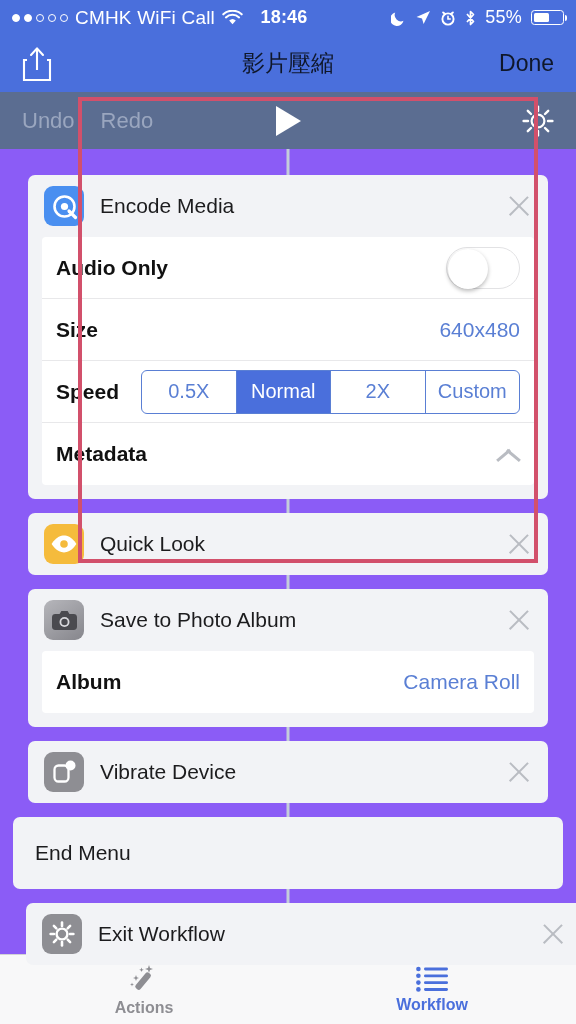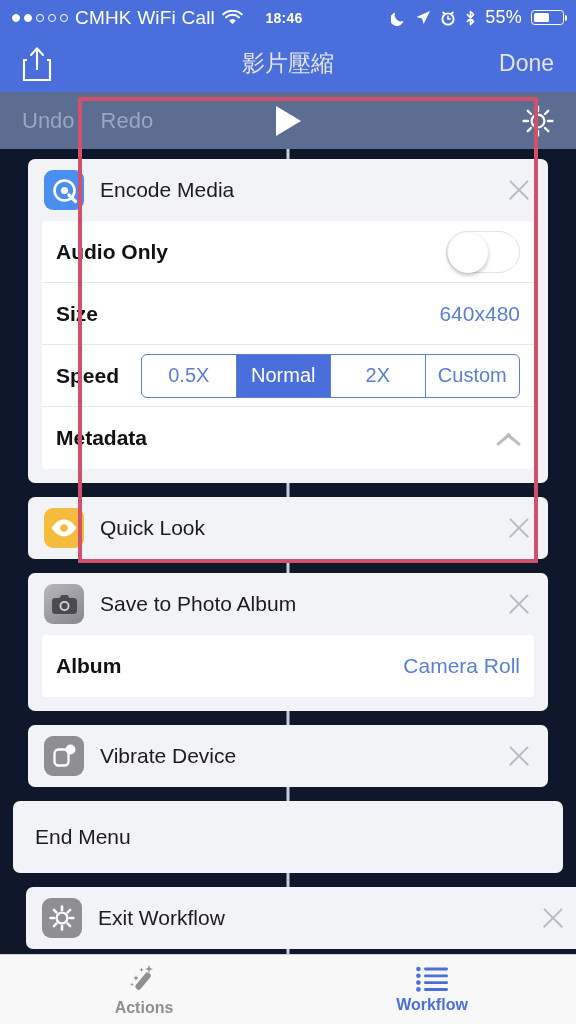--- a/index.html
+++ b/index.html
@@ -16,51 +16,51 @@
     height: 35px; background: #4a6fdc; color: #fff;
     display: flex; align-items: center; padding: 0 12px;
     font-size: 19px; letter-spacing: .2px;
   }
   .sb-left { display: flex; align-items: center; gap: 7px; }
   .dots { display: flex; gap: 4px; align-items: center; }
   .dot { width: 8px; height: 8px; border-radius: 50%; border: 1.4px solid #fff; }
   .dot.on { background: #fff; }
   .carrier { font-size: 19px; font-weight: 500; }
   .sb-center { position: absolute; left: 0; right: 8px; text-align: center;
-    font-size: 14px; font-weight: 600; pointer-events: none; }
+    font-size: 18px; font-weight: 600; pointer-events: none; }
   .sb-right { margin-left: auto; display: flex; align-items: center; gap: 9px;
     font-size: 18px; font-weight: 500; position: relative; z-index: 2; }
   .batt { width: 33px; height: 15px; border: 1.6px solid #fff; border-radius: 3.5px;
     position: relative; padding: 1.6px; }
   .batt::after { content:''; position:absolute; right:-4px; top:4px; width:2.5px;
     height:6px; background:#fff; border-radius:0 2px 2px 0; }
   .batt-fill { height: 100%; width: 55%; background: #fff; border-radius: 1.5px; }
 
   
   #nav-bar {
-    height: 57px; background: #4a6fdc; color: #e5e5e5;
+    height: 57px; background: #4a6fdc; color: #0f172a;
     display: flex; align-items: center; padding: 0 22px; position: relative; justify-content: space-between;
   }
   #nav-title { position: absolute; left: 0; right: 0; text-align: center;
     font-size: 23px; font-weight: 500; }
   #done-btn { margin-left: auto; font-size: 23px; position: relative; z-index: 2; }
   .share-icon { position: relative; z-index: 2; }
 
   
   #edit-toolbar {
     height: 57px; background: #5b6d91; color: #fff;
     display: flex; align-items: center; padding: 0 22px; position: relative;
   }
   .tb-text { font-size: 22px; color: #9aa6bf; margin-right: 26px; }
   #play-btn { position: absolute; left: 50%; transform: translateX(-50%); }
   #gear-btn { margin-left: auto; }
 
   
-  #content { position: relative; height: 862px; background: #0f172a;
-    padding-top: 10px; overflow: hidden; }
+  #content { position: relative; height: 862px; background: #8b5cf6;
+    padding-top: 26px; overflow: hidden; }
 
   .connector { position: absolute; left: 50%; width: 3px; background: #c4cdda;
     transform: translateX(-50%); z-index: 0; }
 
   .card { position: relative; z-index: 1; margin: 0 auto 14px auto;
     width: 520px; background: #f2f3f6; border-radius: 7px; overflow: hidden; }
   .card.wide { width: 550px; }
   .card.exitcard { width: 556px; margin-left: 26px; }
 
   .card-head { display: flex; align-items: center; height: 62px; padding: 0 16px; }

